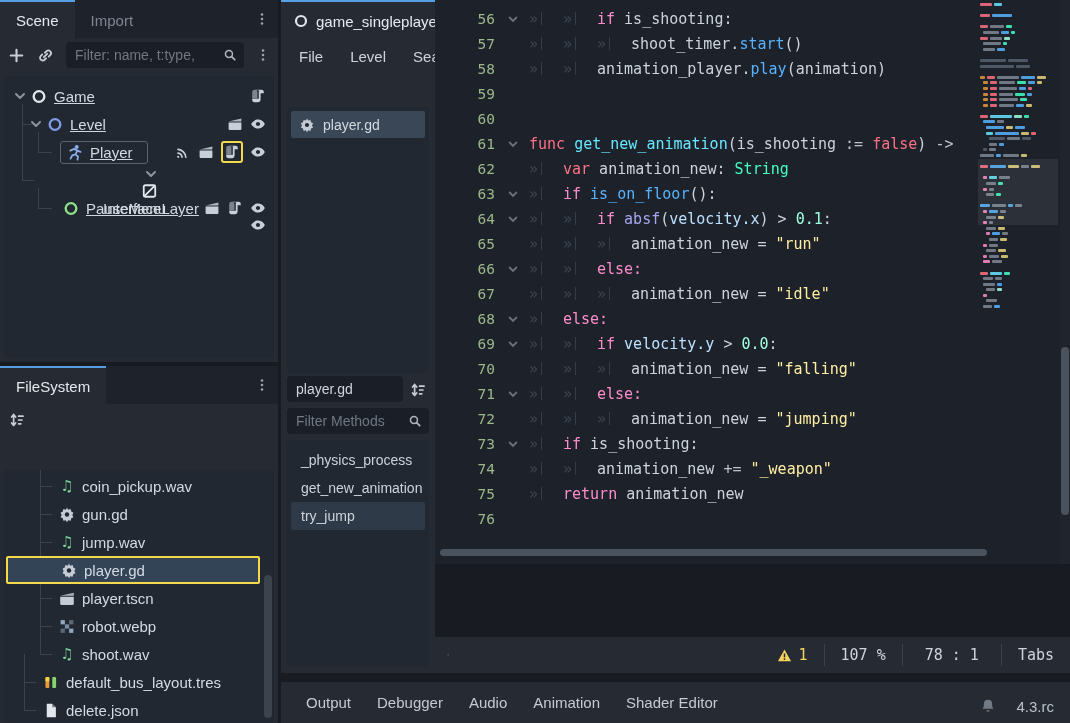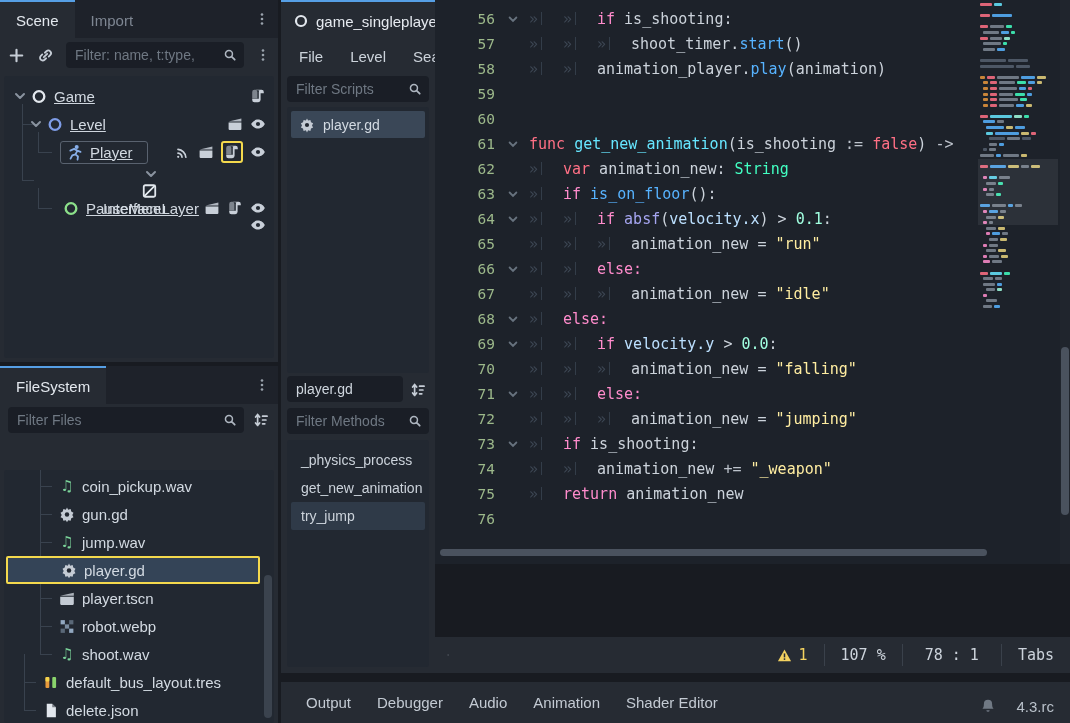--- a/index.html
+++ b/index.html
@@ -304,29 +304,20 @@
         <span style="width:14px;height:14px;">
           <svg viewBox="0 0 16 16" width="100%" height="100%" fill="none" stroke="currentColor" stroke-width="1.7" stroke-linecap="round" stroke-linejoin="round">
             <circle cx="8" cy="2.8" r="1.5" fill="currentColor" stroke="none"></circle>
             <circle cx="8" cy="8" r="1.5" fill="currentColor" stroke="none"></circle>
             <circle cx="8" cy="13.2" r="1.5" fill="currentColor" stroke="none"></circle>
           </svg>
         </span>
       </div>
   </div>
   <div style="height:32px;display:flex;align-items:center;padding:0 8px;gap:8px;">
-    <span class="input-wrap" style="flex:1;">
-      <input class="tinput" placeholder="Filter Files" style="">
-      <span class="input-search">
-          <svg viewBox="0 0 16 16" width="100%" height="100%" fill="none" stroke="currentColor" stroke-width="1.7" stroke-linecap="round" stroke-linejoin="round">
-            <circle cx="6.8" cy="6.8" r="4"></circle>
-            <path d="M9.8 9.8l3.6 3.6" stroke-width="2"></path>
-          </svg>
-        </span>
-    </span>
     <span class="ibtn" style="width:18px;height:18px;">
         <svg viewBox="0 0 16 16" width="100%" height="100%" fill="none" stroke="currentColor" stroke-width="1.7" stroke-linecap="round" stroke-linejoin="round">
           <path d="M5 3.2v9.6M5 3.2L3.2 5.4M5 3.2l1.8 2.2M5 12.8l-1.8-2.2M5 12.8l1.8-2.2M9.4 4.6h4M9.4 8h3M9.4 11.4h2" stroke-width="1.5"></path>
         </svg>
       </span>
   </div>
   <div class="inner" id="file-tree" style="left:4px;right:4px;top:104px;bottom:0;overflow:hidden;">
 
   <div class="guide" style="left: 36px; top: 0px; width: 1px; height: 184px;"></div>
       <div class="guide" style="left: 20px; top: 184px; width: 1px; height: 56px;"></div>
@@ -502,29 +493,20 @@
       <span class="mb-ico">
           <svg viewBox="0 0 16 16" width="100%" height="100%" fill="none" stroke="currentColor" stroke-width="1.7" stroke-linecap="round" stroke-linejoin="round">
             <rect x="5" y="2.6" width="9" height="9" rx="1.2" fill="currentColor" stroke="none" opacity=".95"></rect>
             <rect x="2" y="5.8" width="8.6" height="7.8" rx="1.2" fill="currentColor" stroke="none" opacity=".5"></rect>
           </svg>
         </span>
     </span>
   </div>
 
   <div class="panel" style="left:0;top:73px;width:154px;height:600px;">
-    <span class="input-wrap" style="position:absolute;left:6px;top:3px;width:142px;display:block;">
-      <input class="tinput" placeholder="Filter Scripts" style="">
-      <span class="input-search">
-          <svg viewBox="0 0 16 16" width="100%" height="100%" fill="none" stroke="currentColor" stroke-width="1.7" stroke-linecap="round" stroke-linejoin="round">
-            <circle cx="6.8" cy="6.8" r="4"></circle>
-            <path d="M9.8 9.8l3.6 3.6" stroke-width="2"></path>
-          </svg>
-        </span>
-    </span>
     <div class="inner" id="script-list" style="left:6px;top:34px;width:142px;height:266px;padding-top:4px;">
         <div class="slist-row sel-script">
           <span class="nicon ic-gray" style="display: flex; align-items: center; justify-content: center; width: 16px; height: 16px;">
             <svg viewBox="0 0 16 16" width="100%" height="100%" fill="none" stroke="currentColor" stroke-width="1.7" stroke-linecap="round" stroke-linejoin="round">
               <path d="M8 1.4l1.1 2.1 2.3-.6.6 2.3 2.1 1.1-1.1 2.1 1.1 2.1-2.1 1.1-.6 2.3-2.3-.6L8 15.4l-1.1-2.1-2.3.6-.6-2.3-2.1-1.1 1.1-2.1-1.1-2.1 2.1-1.1.6-2.3 2.3.6z" fill="currentColor" stroke="none"></path>
               <circle cx="8" cy="8" r="2.1" fill="#222831" stroke="none"></circle>
             </svg>
           </span>
           <span>player.gd</span>
         </div>

